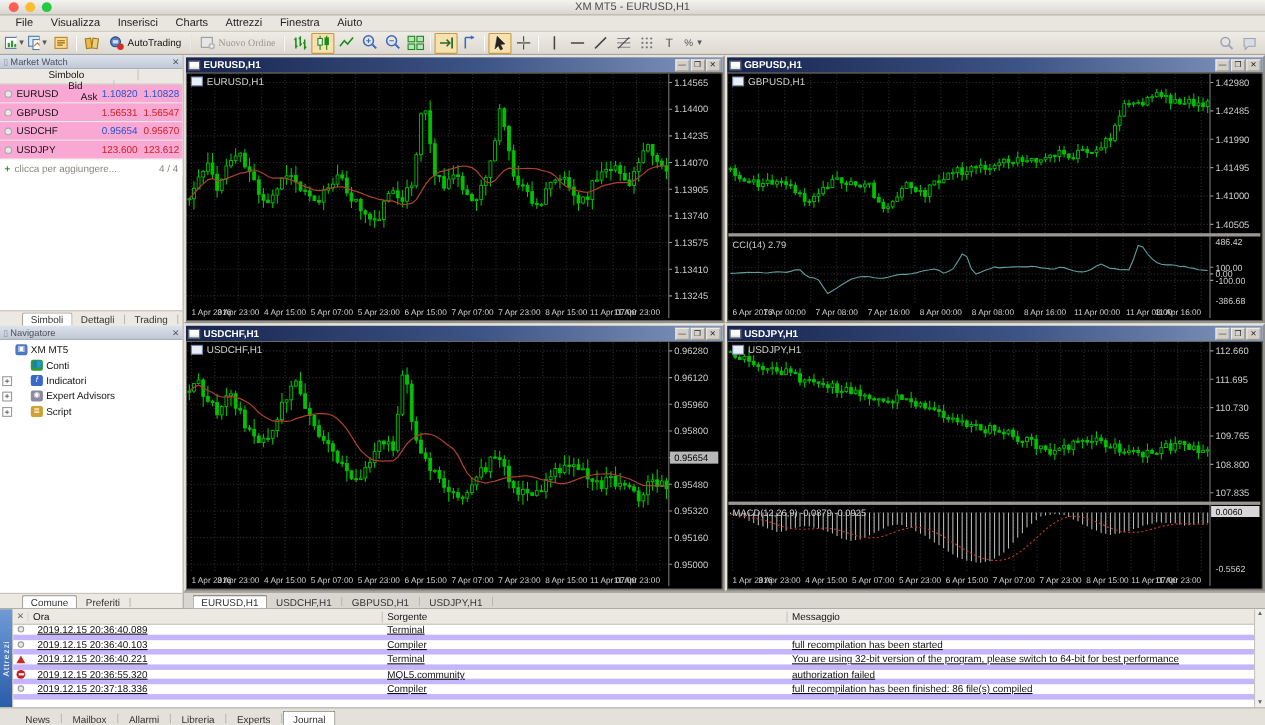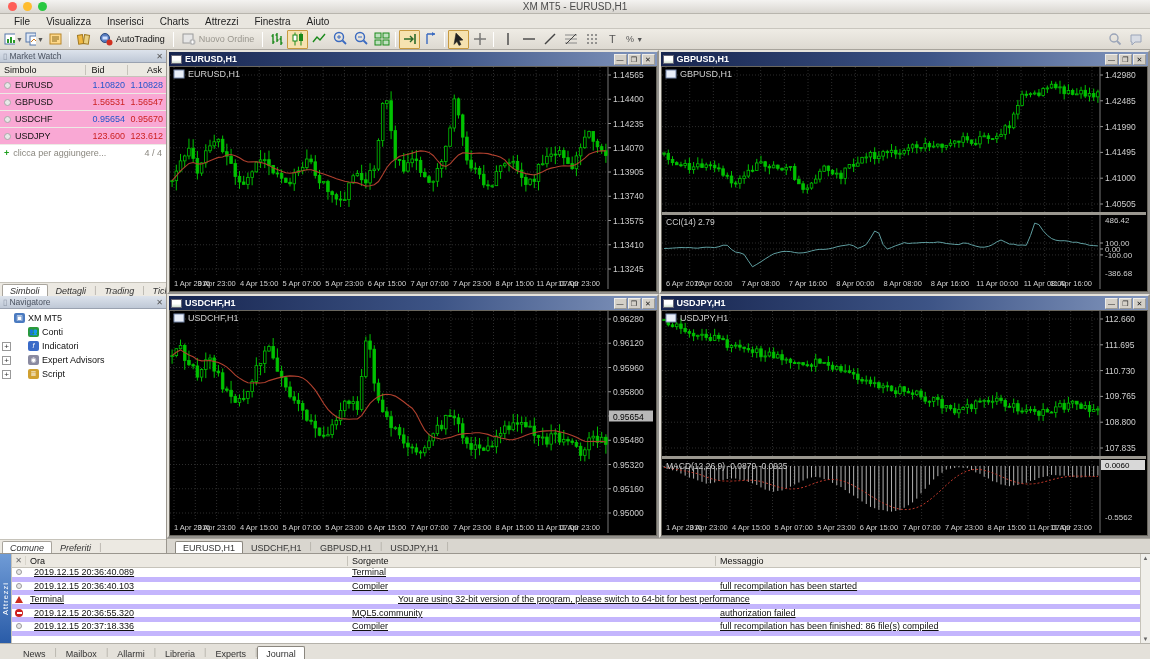--- a/index.html
+++ b/index.html
@@ -8,46 +8,46 @@
   .tl { width:9px; height:9px; border-radius:50%; margin-left:6px; }
   .tl.r{ background:#ff5f57; margin-left:8px;} .tl.y{ background:#febc2e;} .tl.g{ background:#28c840;}
   .titlebar .wtitle { position:absolute; left:0; right:0; text-align:center; font-size:10px; color:#4a4a4a; }
   .menubar { height:15px; background:#e9e6df; border-bottom:1px solid #c9c6be; display:flex; align-items:center; padding-left:6px; }
   .menubar .mi { padding:1px 8px; font-size:10px; color:#222; cursor:default; }
   .toolbar { height:21px; background:linear-gradient(#efece5,#ddd9d1); border-bottom:1px solid #a8a49c; display:flex; align-items:center; padding-left:3px; }
   .tbtn { width:21px; height:19px; display:flex; align-items:center; justify-content:center; border:1px solid transparent; border-radius:1px; }
   .tbtn.pressed { background:#f6e2b0; border:1px solid #c89a40; }
   .tbtn.wide { width:auto; padding:0 4px; gap:3px; }
   .tbtn .lbl { font-size:9px; color:#111; }
-  .tbtn.disabled .lbl { color:#9a978f; }
+  .tbtn.disabled .lbl { color:#9a978f;font-family:Liberation Serif, serif; }
   .caret { font-size:7px; color:#555; margin-left:1px; }
   .tsep { width:1px; height:15px; background:#aaa69e; border-right:1px solid #fff; margin:0 3px; }
   .tspacer { flex:1; }
 
   .mainrow { display:flex; height:503px; }
   .leftcol { width:167px; border-right:1px solid #9a968e; display:flex; flex-direction:column; background:#ece9e2; }
   .panel { display:flex; flex-direction:column; overflow:hidden; }
   .panel-title { height:13px; background:linear-gradient(#dde3ec,#bfc8d6); border-bottom:1px solid #9aa2b0; display:flex; align-items:center; padding:0 3px; color:#4a5260; font-size:8.5px; }
   .panel-title .grip { color:#8a93a3; margin-right:2px; font-size:8px;}
   .panel-title .px { margin-left:auto; color:#555; font-size:8px; cursor:default; }
   .mw-table { background:#fff; }
-  .mw-head { display:flex; height:14px; background:#ece9e2; border-bottom:1px solid #c6c3ba; align-items:center; }
+  .mw-head { display:flex; height:14px; background:#ece9e2; border-bottom:1px solid #c6c3ba; align-items:center;flex-direction:column; }
   .mw-head .c1{ width:86px; padding-left:4px; border-right:1px solid #c6c3ba;}
-  .mw-head .c2{ width:42px; text-align:center; padding-right:17px; border-right:1px solid #c6c3ba;}
+  .mw-head .c2{ width:42px; text-align:left; padding-right:17px; border-right:1px solid #c6c3ba;}
   .mw-head .c3{ flex:1; text-align:right; padding-right:4px;}
   .mw-row { display:flex; height:17px; align-items:center; border-bottom:1px solid #eceae4; background:#f9a8d4;}
   .mw-row .c1{ width:86px; padding-left:4px; display:flex; align-items:center; gap:4px;}
   .mw-row .c2{ width:42px; text-align:right; padding-right:3px;}
   .mw-row .c3{ flex:1; text-align:right; padding-right:3px;}
   .sym-dot { width:7px; height:7px; border:1px solid #a8a8a8; border-radius:50%; background:#e8e8e8; }
   .mw-add { display:flex; height:15px; align-items:center; background:#fff; color:#8a877f; padding:0 4px; gap:4px;}
   .mw-add .plus{ color:#1fa01f; font-weight:bold; }
   .mw-add .cnt{ margin-left:auto; }
   .mw-fill { flex:1; background:#fff; }
-  .tabstrip { height:14px; display:flex; background:#ece9e2; border-top:1px solid #c6c3ba; padding-left:2px;font-style:italic; }
+  .tabstrip { height:14px; display:flex; background:#ece9e2; border-top:1px solid #c6c3ba; padding-left:20px; }
   .tab { padding:1px 7px; color:#333; border:1px solid transparent; border-bottom:none; position:relative; top:1px; }
   .tab.active { background:#fff; border-color:#a8a49c; border-radius:2px 2px 0 0; }
   .tabdiv { color:#b0ada5; align-self:center; }
 
   .nav-tree { background:#fff; flex:1; padding:2px 0; }
   .tree-row { display:flex; align-items:center; height:14px; gap:3px; }
   .tree-plus { width:9px; height:9px; border:1px solid #999; background:#fff; font-size:8px; line-height:7px; text-align:center; color:#333; margin-left:2px; }
   .tree-sp { width:11px; }
   .nico { width:11px; height:10px; border-radius:2px; font-size:7px; color:#fff; text-align:center; line-height:10px; }
 
@@ -1687,20 +1687,21 @@
           <span class="jicon-info"></span>
         </span>
       <span class="t">2019.12.15 20:36:40.103</span>
         <span class="s">Compiler</span>
         <span class="m">full recompilation has been started</span>
     </div>
     <div class="tb-row">
       <span class="i">
           <span class="jicon-warning"></span>
         </span>
+      <span class="t">2019.12.15 20:36:40.221</span>
         <span class="s">Terminal</span>
         <span class="m">You are using 32-bit version of the program, please switch to 64-bit for best performance</span>
     </div>
     <div class="tb-row">
       <span class="i">
           <span class="jicon-error"></span>
         </span>
       <span class="t">2019.12.15 20:36:55.320</span>
         <span class="s">MQL5.community</span>
         <span class="m">authorization failed</span>

